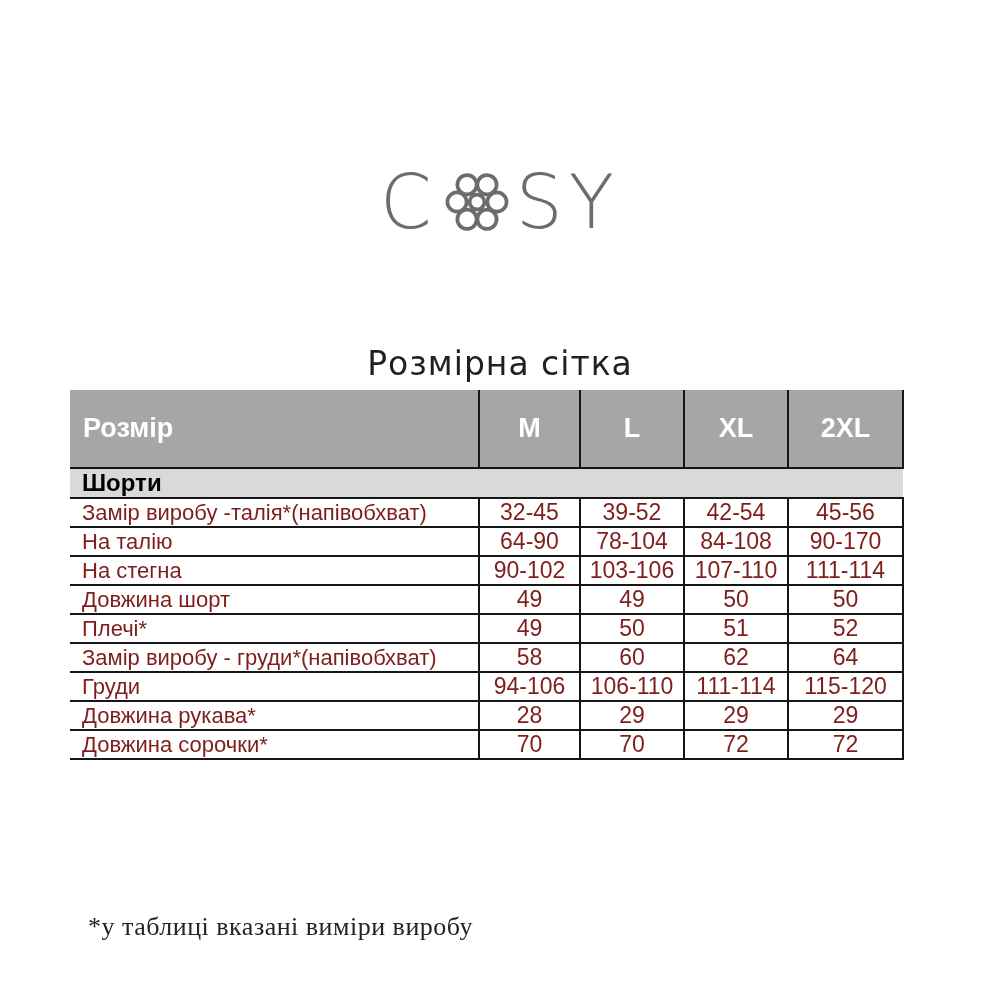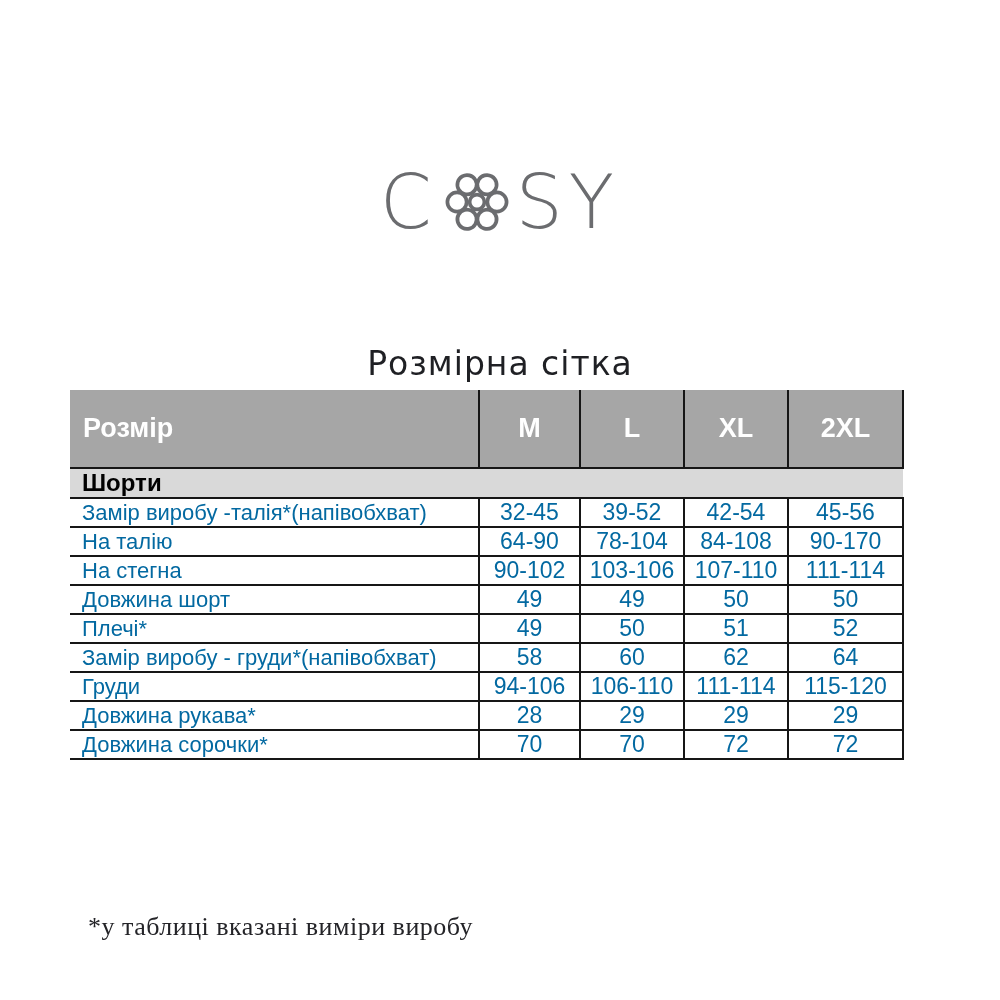--- a/index.html
+++ b/index.html
@@ -92,21 +92,21 @@
     font-weight: bold;
     color: #000000;
     text-align: left;
     padding-left: 12px;
     border-left: none;
     border-right: none;
   }
   .data-row td {
     height: 14px;
     font-size: 23px;
-    color: #0369a1;
+    color: #7f1d1d;
     background: #ffffff;
   }
   .data-row td.label-cell {
     text-align: left;
     padding-left: 12px;
     font-size: 22px;
     border-left: none;
   }
   .data-row td.value-cell { text-align: center; }
 

